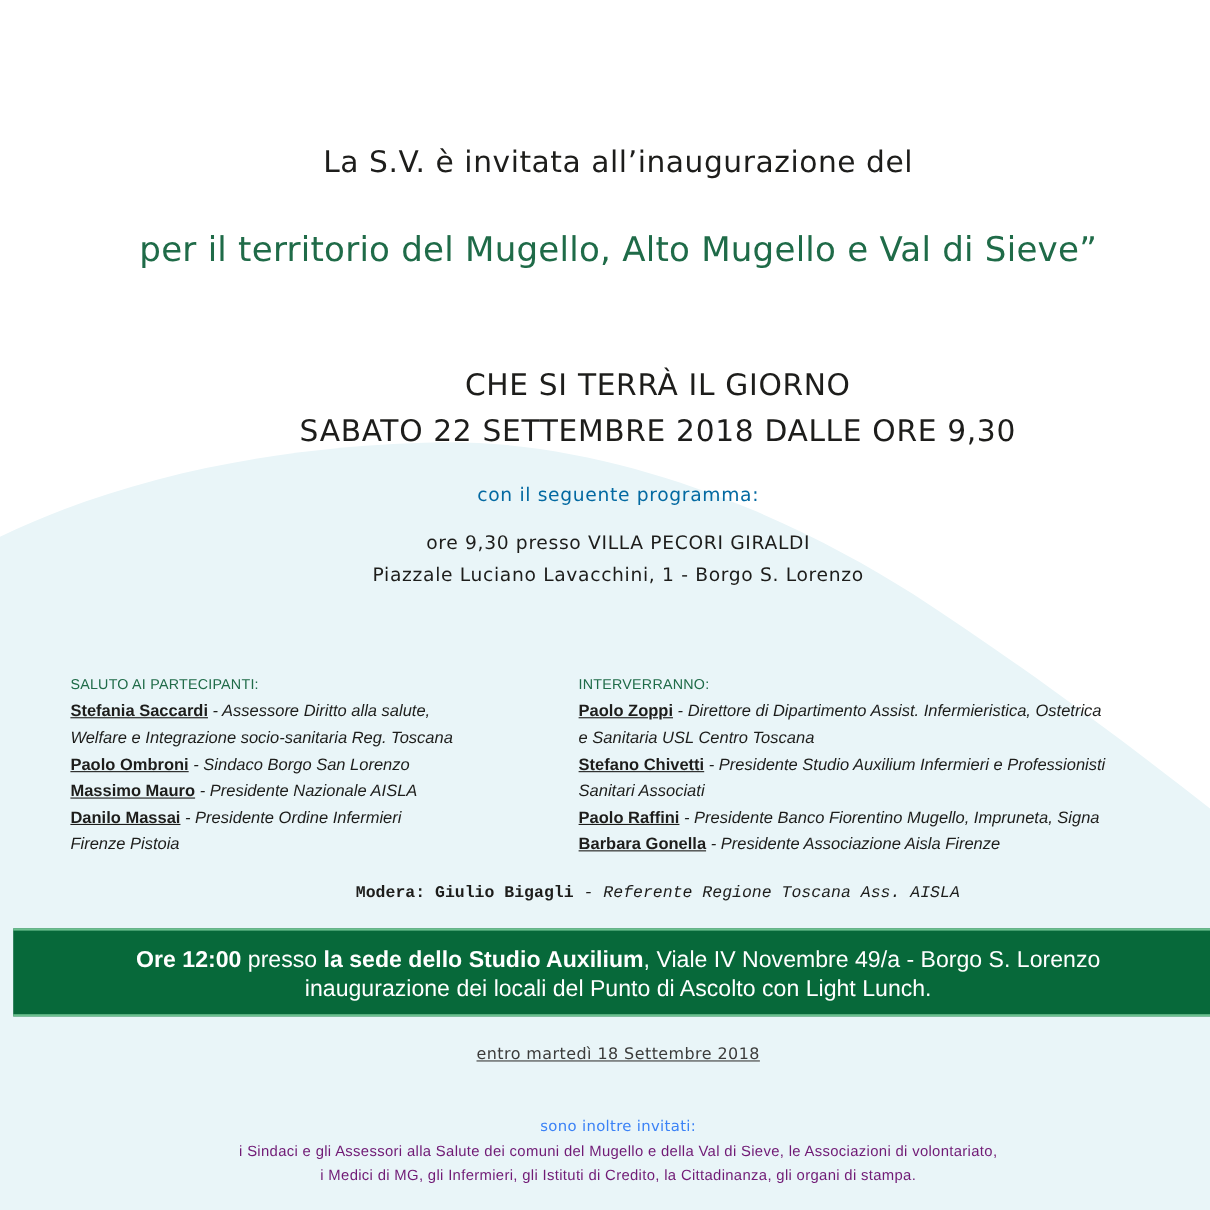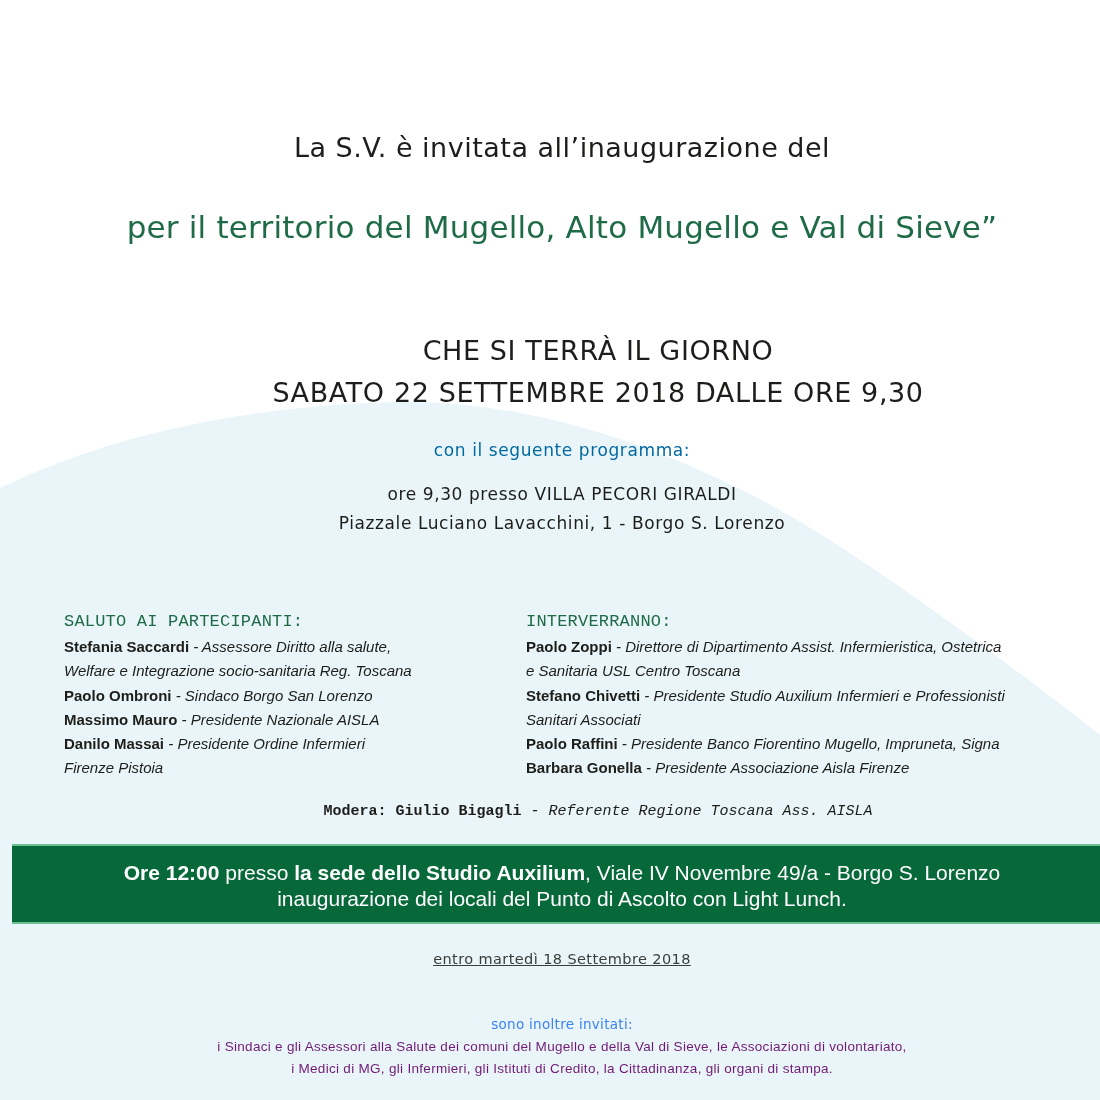--- a/index.html
+++ b/index.html
@@ -15,22 +15,22 @@
 
   .intro { top: 104px; font-size: 27px; letter-spacing: 0.5px; color: #1d1d1b; font-family: "DejaVu Sans", sans-serif; }
   .title { top: 178px; font-size: 31px; line-height: 42px; color: #1f6b48; letter-spacing: 0.2px; font-family: "DejaVu Sans", sans-serif; }
   .date { top: 302px; font-size: 27px; line-height: 42px; color: #1d1d1b; font-family: "DejaVu Sans", sans-serif; letter-spacing: 0.6px; padding-left: 36px; }
   .programma { top: 412px; font-size: 17px; color: #0369a1; letter-spacing: 0.6px; }
   .venue { top: 452px; font-size: 17px; line-height: 29px; color: #1d1d1b; letter-spacing: 0.6px; }
 
   .col { position: absolute; top: 582px; font-family: "Liberation Sans", sans-serif; font-size: 15px; line-height: 24.2px; color: #1d1d1b; }
   .col.left { left: 52px; width: 440px; }
   .col.right { left: 514px; width: 560px; }
-  .col-head { color: #1f6b48; font-size: 17px; letter-spacing: 0.2px; margin-bottom: 1px; font-family: Liberation Mono, monospace; }
-  .person .name { font-weight: bold; }
+  .col-head { color: #1f6b48; font-size: 13px; letter-spacing: 0.2px; margin-bottom: 1px; font-family: Liberation Sans, sans-serif; }
+  .person .name { font-weight: bold; text-decoration: underline; }
   .person .role { font-style: italic; }
 
   .moderator { top: 775px; font-family: Liberation Mono, monospace; font-size: 15px; padding-left: 36px; }
   .moderator .name { font-weight: bold; }
   .moderator .role { font-style: italic; }
 
   .banner {
     position: absolute; left: 0; top: 816px; width: 1100px; height: 80px;
     background: #07693a; border-top: 2px solid #6cc08f; border-bottom: 2px solid #6cc08f;
     color: #ffffff; text-align: center; font-family: "Liberation Sans", sans-serif;

